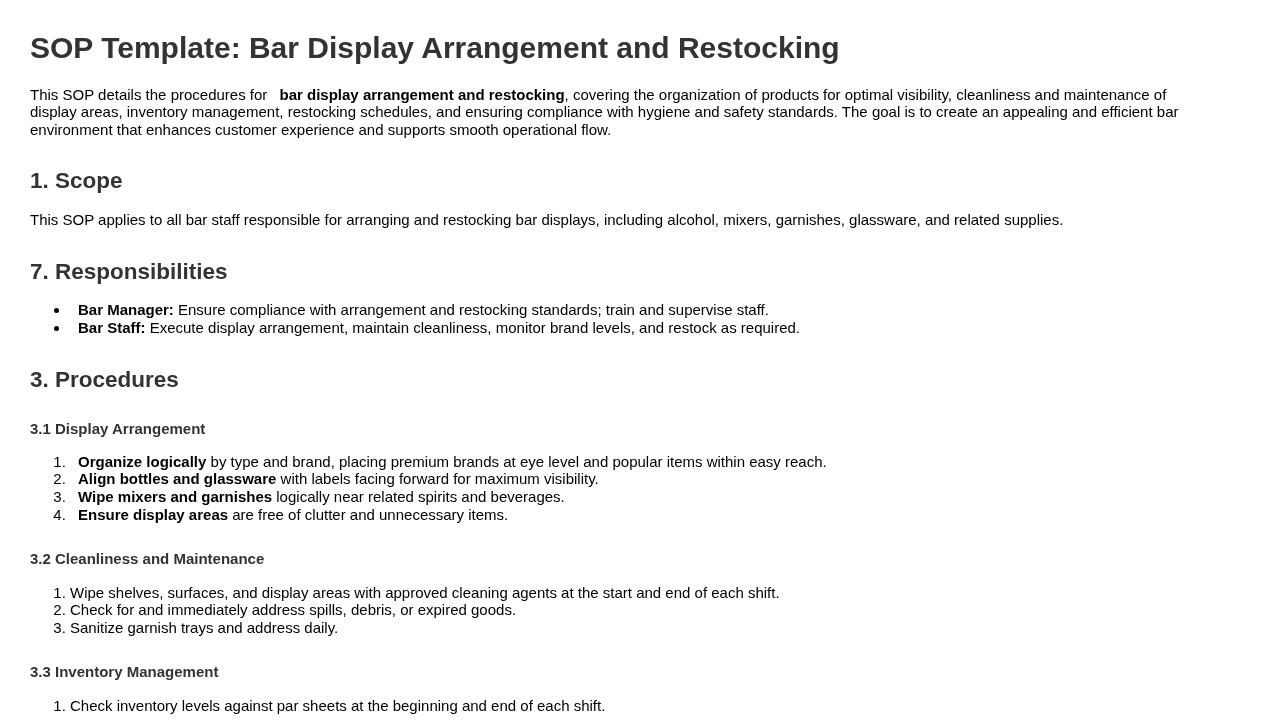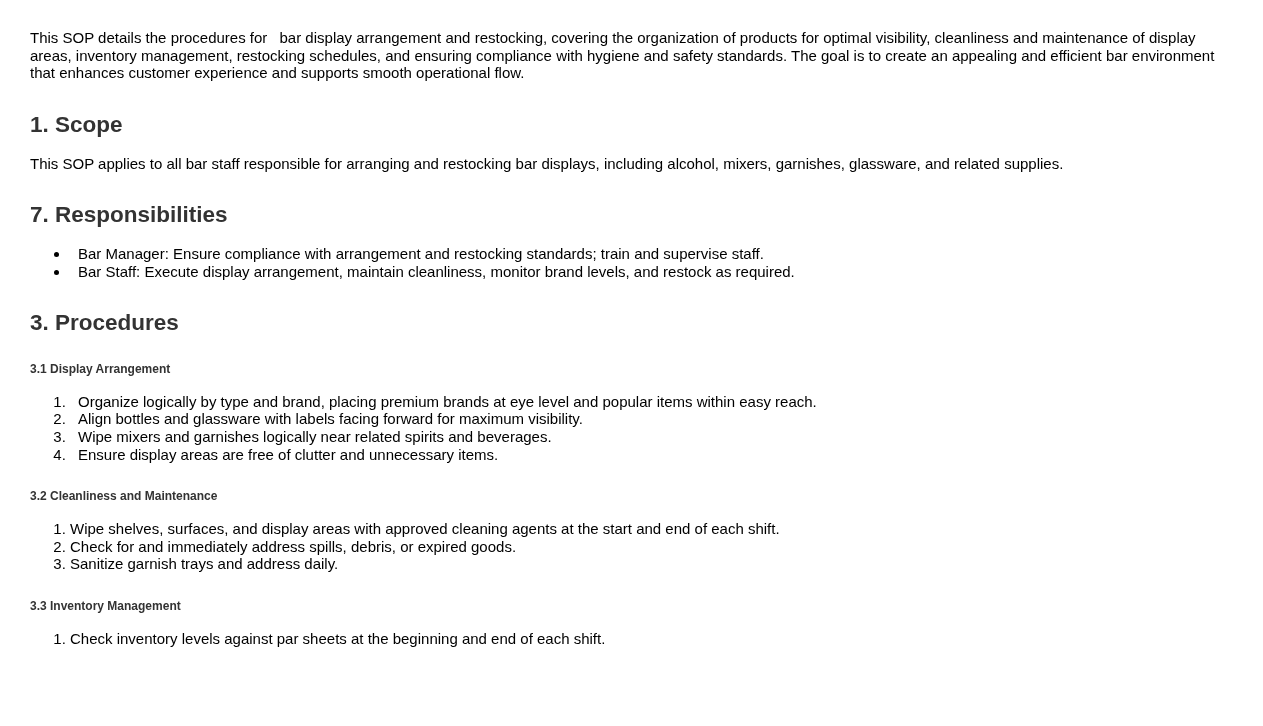--- a/index.html
+++ b/index.html
@@ -27,41 +27,42 @@
   }
   h1 {
     font-size: 30px;
     margin: 18px 0 20px 0;
   }
   h2 {
     font-size: 22.5px;
     margin: 30px 0 17px 0;
   }
   h3 {
-    font-size: 12px;
+    font-size: 15px;
     margin: 27px 0 12px 0;
   }
   p {
     margin: 16px 0;
     line-height: 1.17;
   }
   ul, ol {
     margin: 16px 0;
     padding-left: 40px;
   }
   li {
     line-height: 1.175;
   }
-  strong { font-weight: normal; padding-left: 8px; }
+  strong { font-weight: bold; padding-left: 8px; }
 </style>
 </head>
 <body>
 
 <div class="doc">
 
+  <h1>SOP Template: Bar Display Arrangement and Restocking</h1>
 
   <p><span>This SOP details the procedures for </span><strong>bar display arrangement and restocking</strong><span>, covering the organization of products for optimal visibility, cleanliness and maintenance of display areas, inventory management, restocking schedules, and ensuring compliance with hygiene and safety standards. The goal is to create an appealing and efficient bar environment that enhances customer experience and supports smooth operational flow.</span></p>
 
   <h2>1. Scope</h2>
   <p>This SOP applies to all bar staff responsible for arranging and restocking bar displays, including alcohol, mixers, garnishes, glassware, and related supplies.</p>
 
   <h2>7. Responsibilities</h2>
   <ul>
     <li><strong>Bar Manager:</strong><span> Ensure compliance with arrangement and restocking standards; train and supervise staff.</span></li>
     <li><strong>Bar Staff:</strong><span> Execute display arrangement, maintain cleanliness, monitor brand levels, and restock as required.</span></li>

